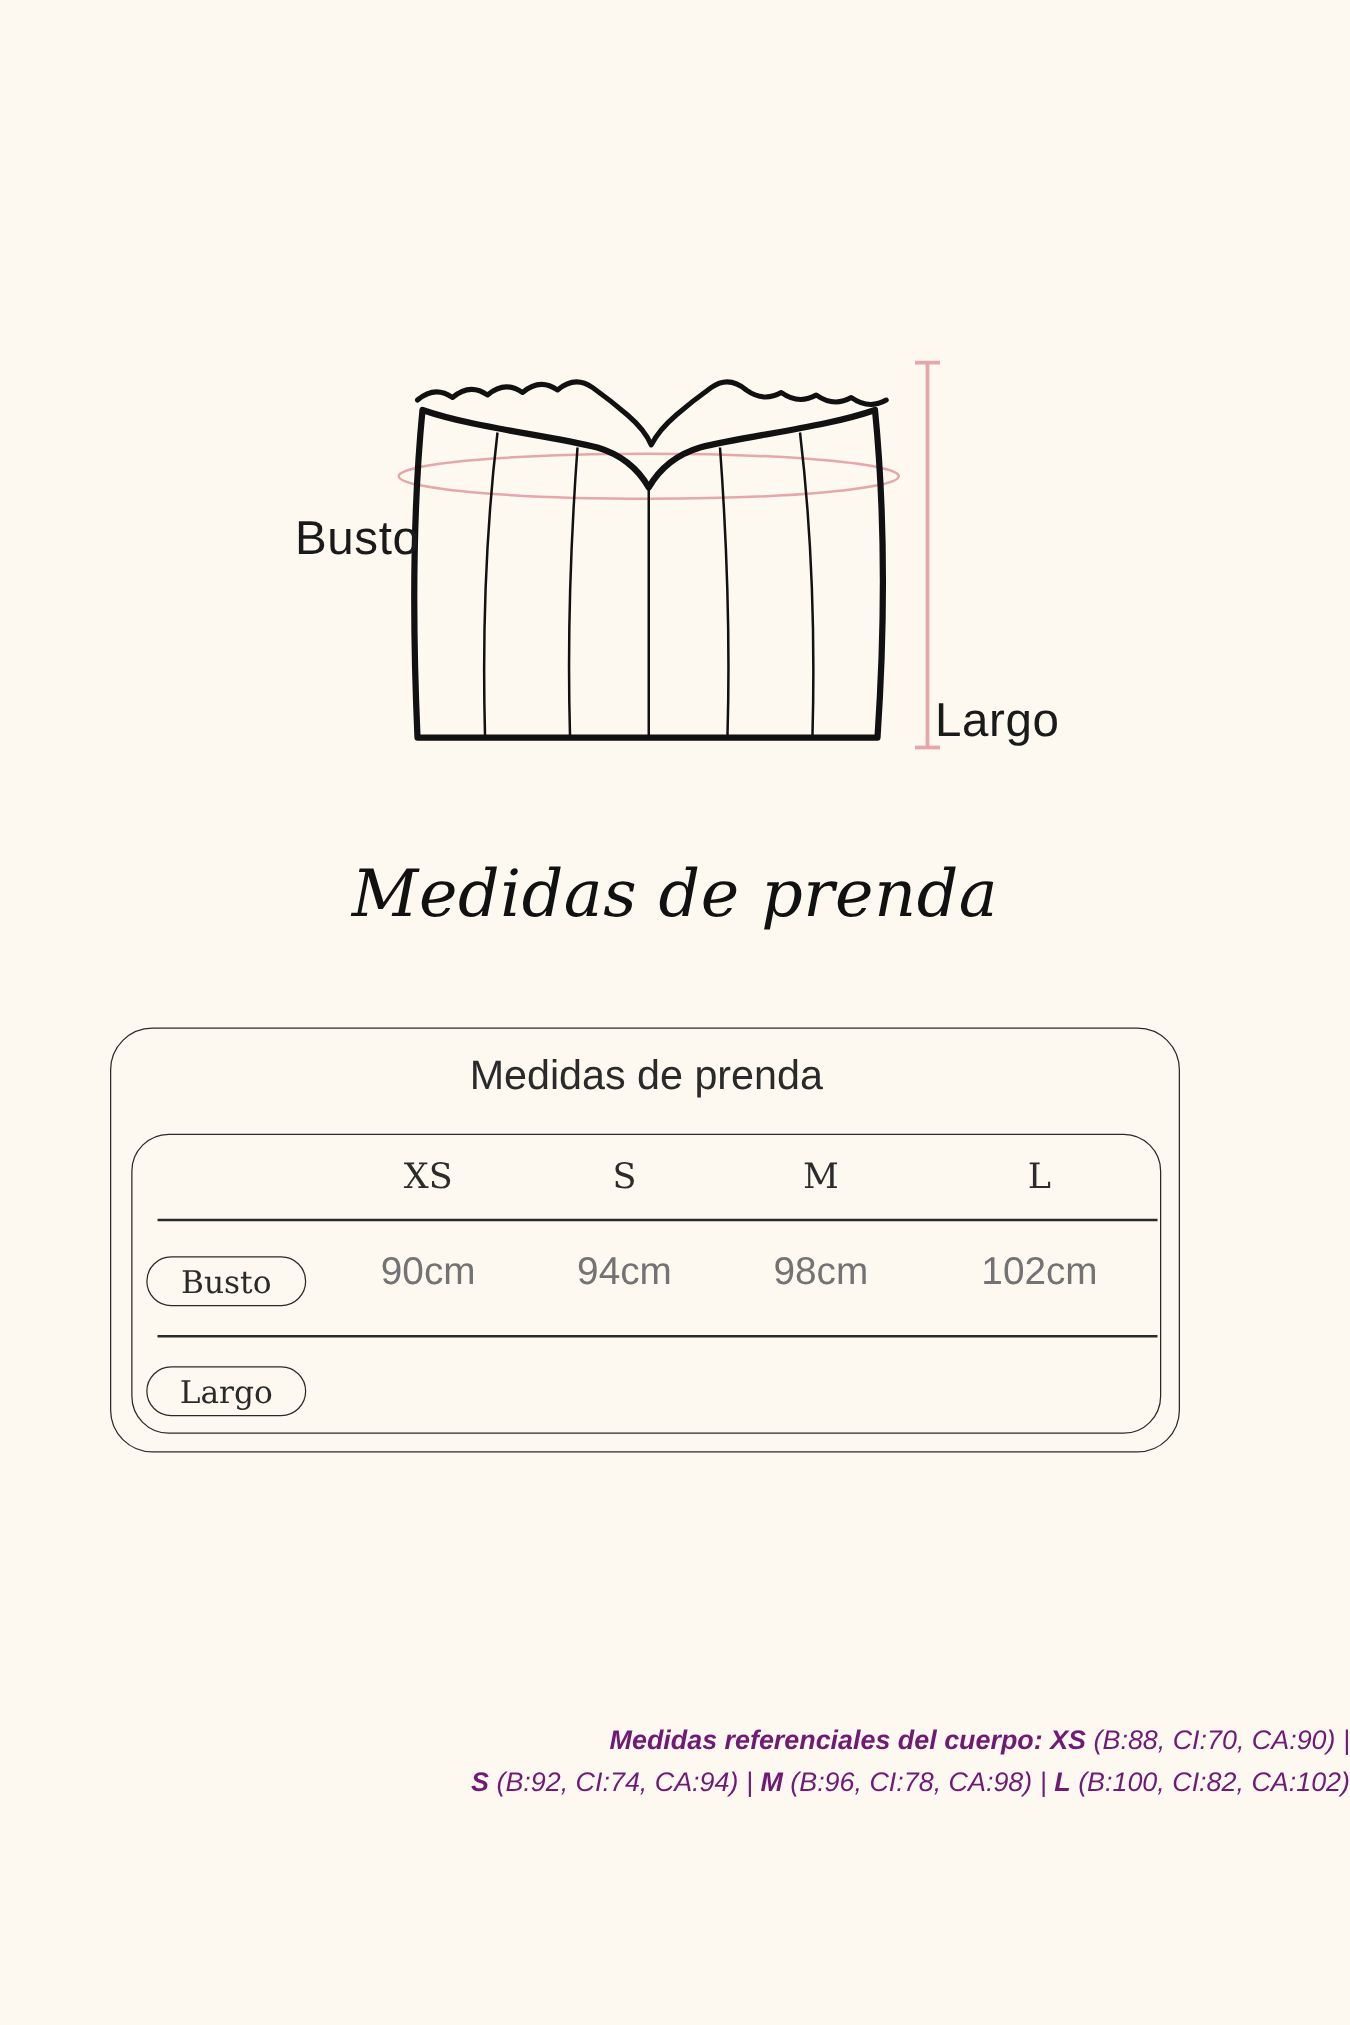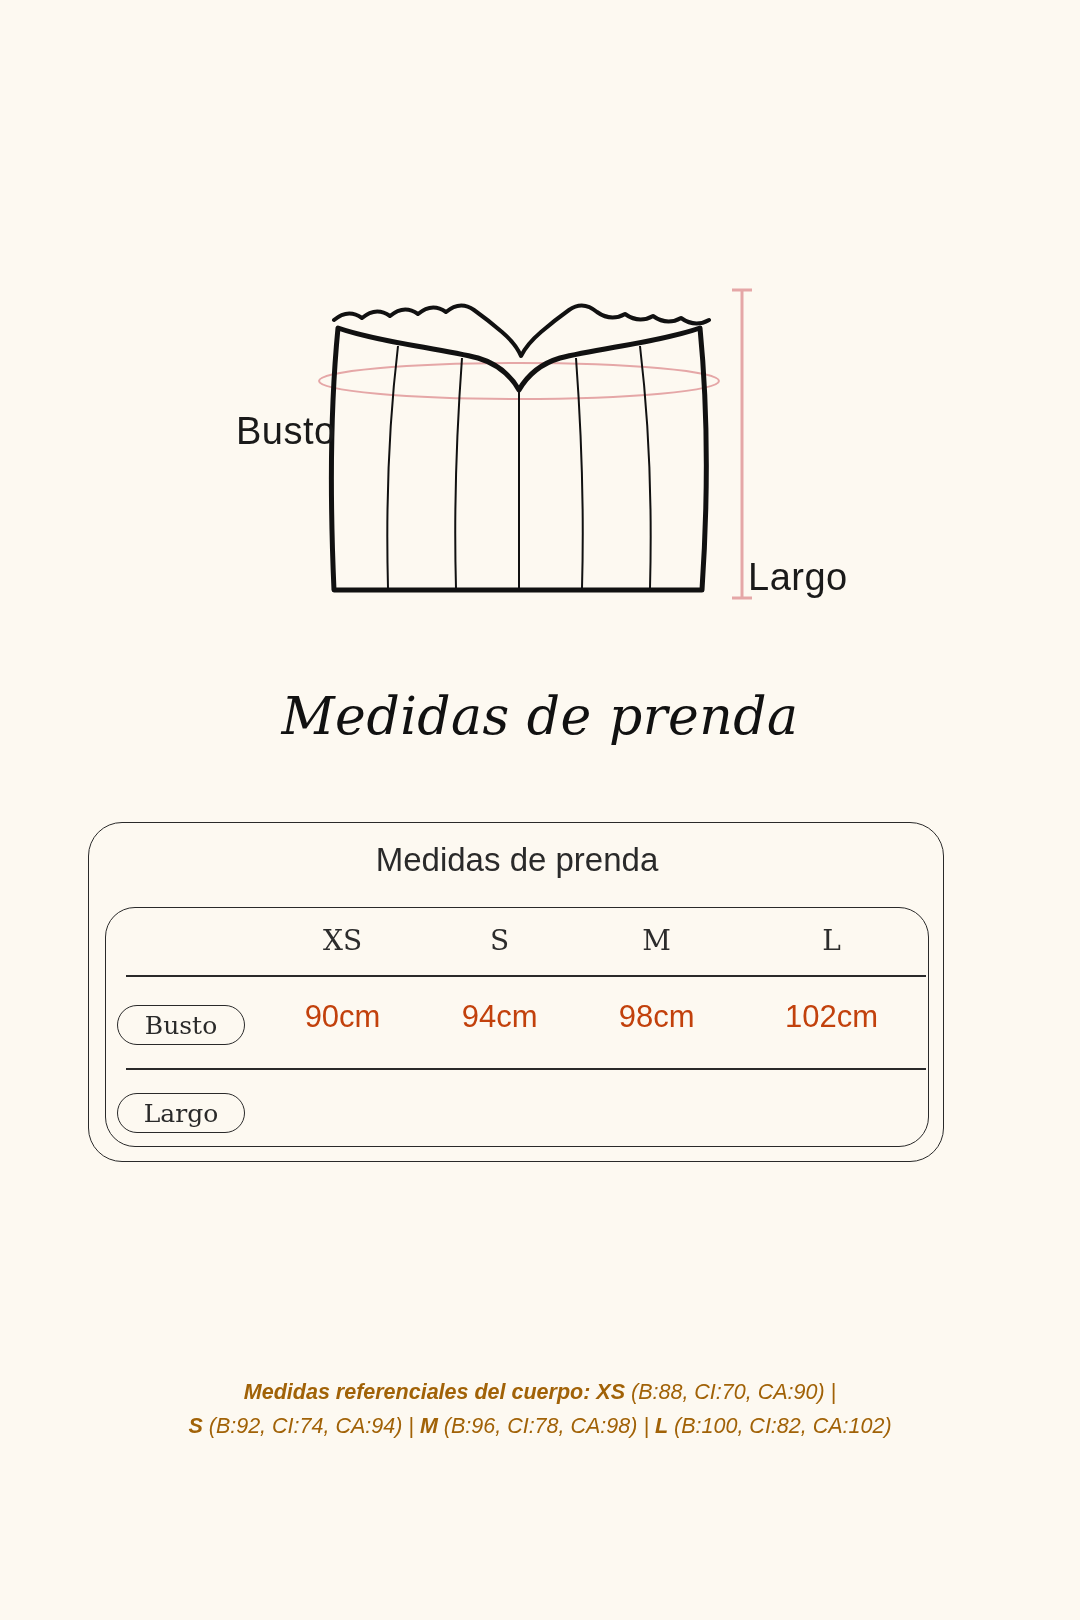--- a/index.html
+++ b/index.html
@@ -116,21 +116,21 @@
     text-align: center;
     font-family: "DejaVu Serif", serif;
     font-size: 28px;
     color: #2c2c2c;
   }
   .datarow td {
     height: 86px;
     vertical-align: middle;
     text-align: center;
     font-size: 31px;
-    color: #c2410c;
+    color: #737373;
   }
   .rowline {
     position: absolute;
     left: 126px;
     width: 800px;
     height: 1.6px;
     background: #2a2a2a;
   }
   .rowline.l1 { top: 975px; }
   .rowline.l2 { top: 1068px; }
@@ -151,25 +151,25 @@
   }
   .pill.busto { left: 117px; top: 1005px; }
   .pill.largo { left: 117px; top: 1093px; }
 
   
   .footnote {
     position: absolute;
     left: 0;
     top: 1375px;
     width: 1080px;
-    text-align: center;
+    text-align: right;
     font-style: italic;
     font-size: 21.5px;
     line-height: 34px;
-    color: #a16207;
+    color: #701a75;
     font-family: "Liberation Sans", sans-serif;
   }
   .footnote .b { font-weight: bold; }
   .footnote .sep { font-weight: normal; }
 </style>
 </head>
 <body>
 
 <div class="page">
 

